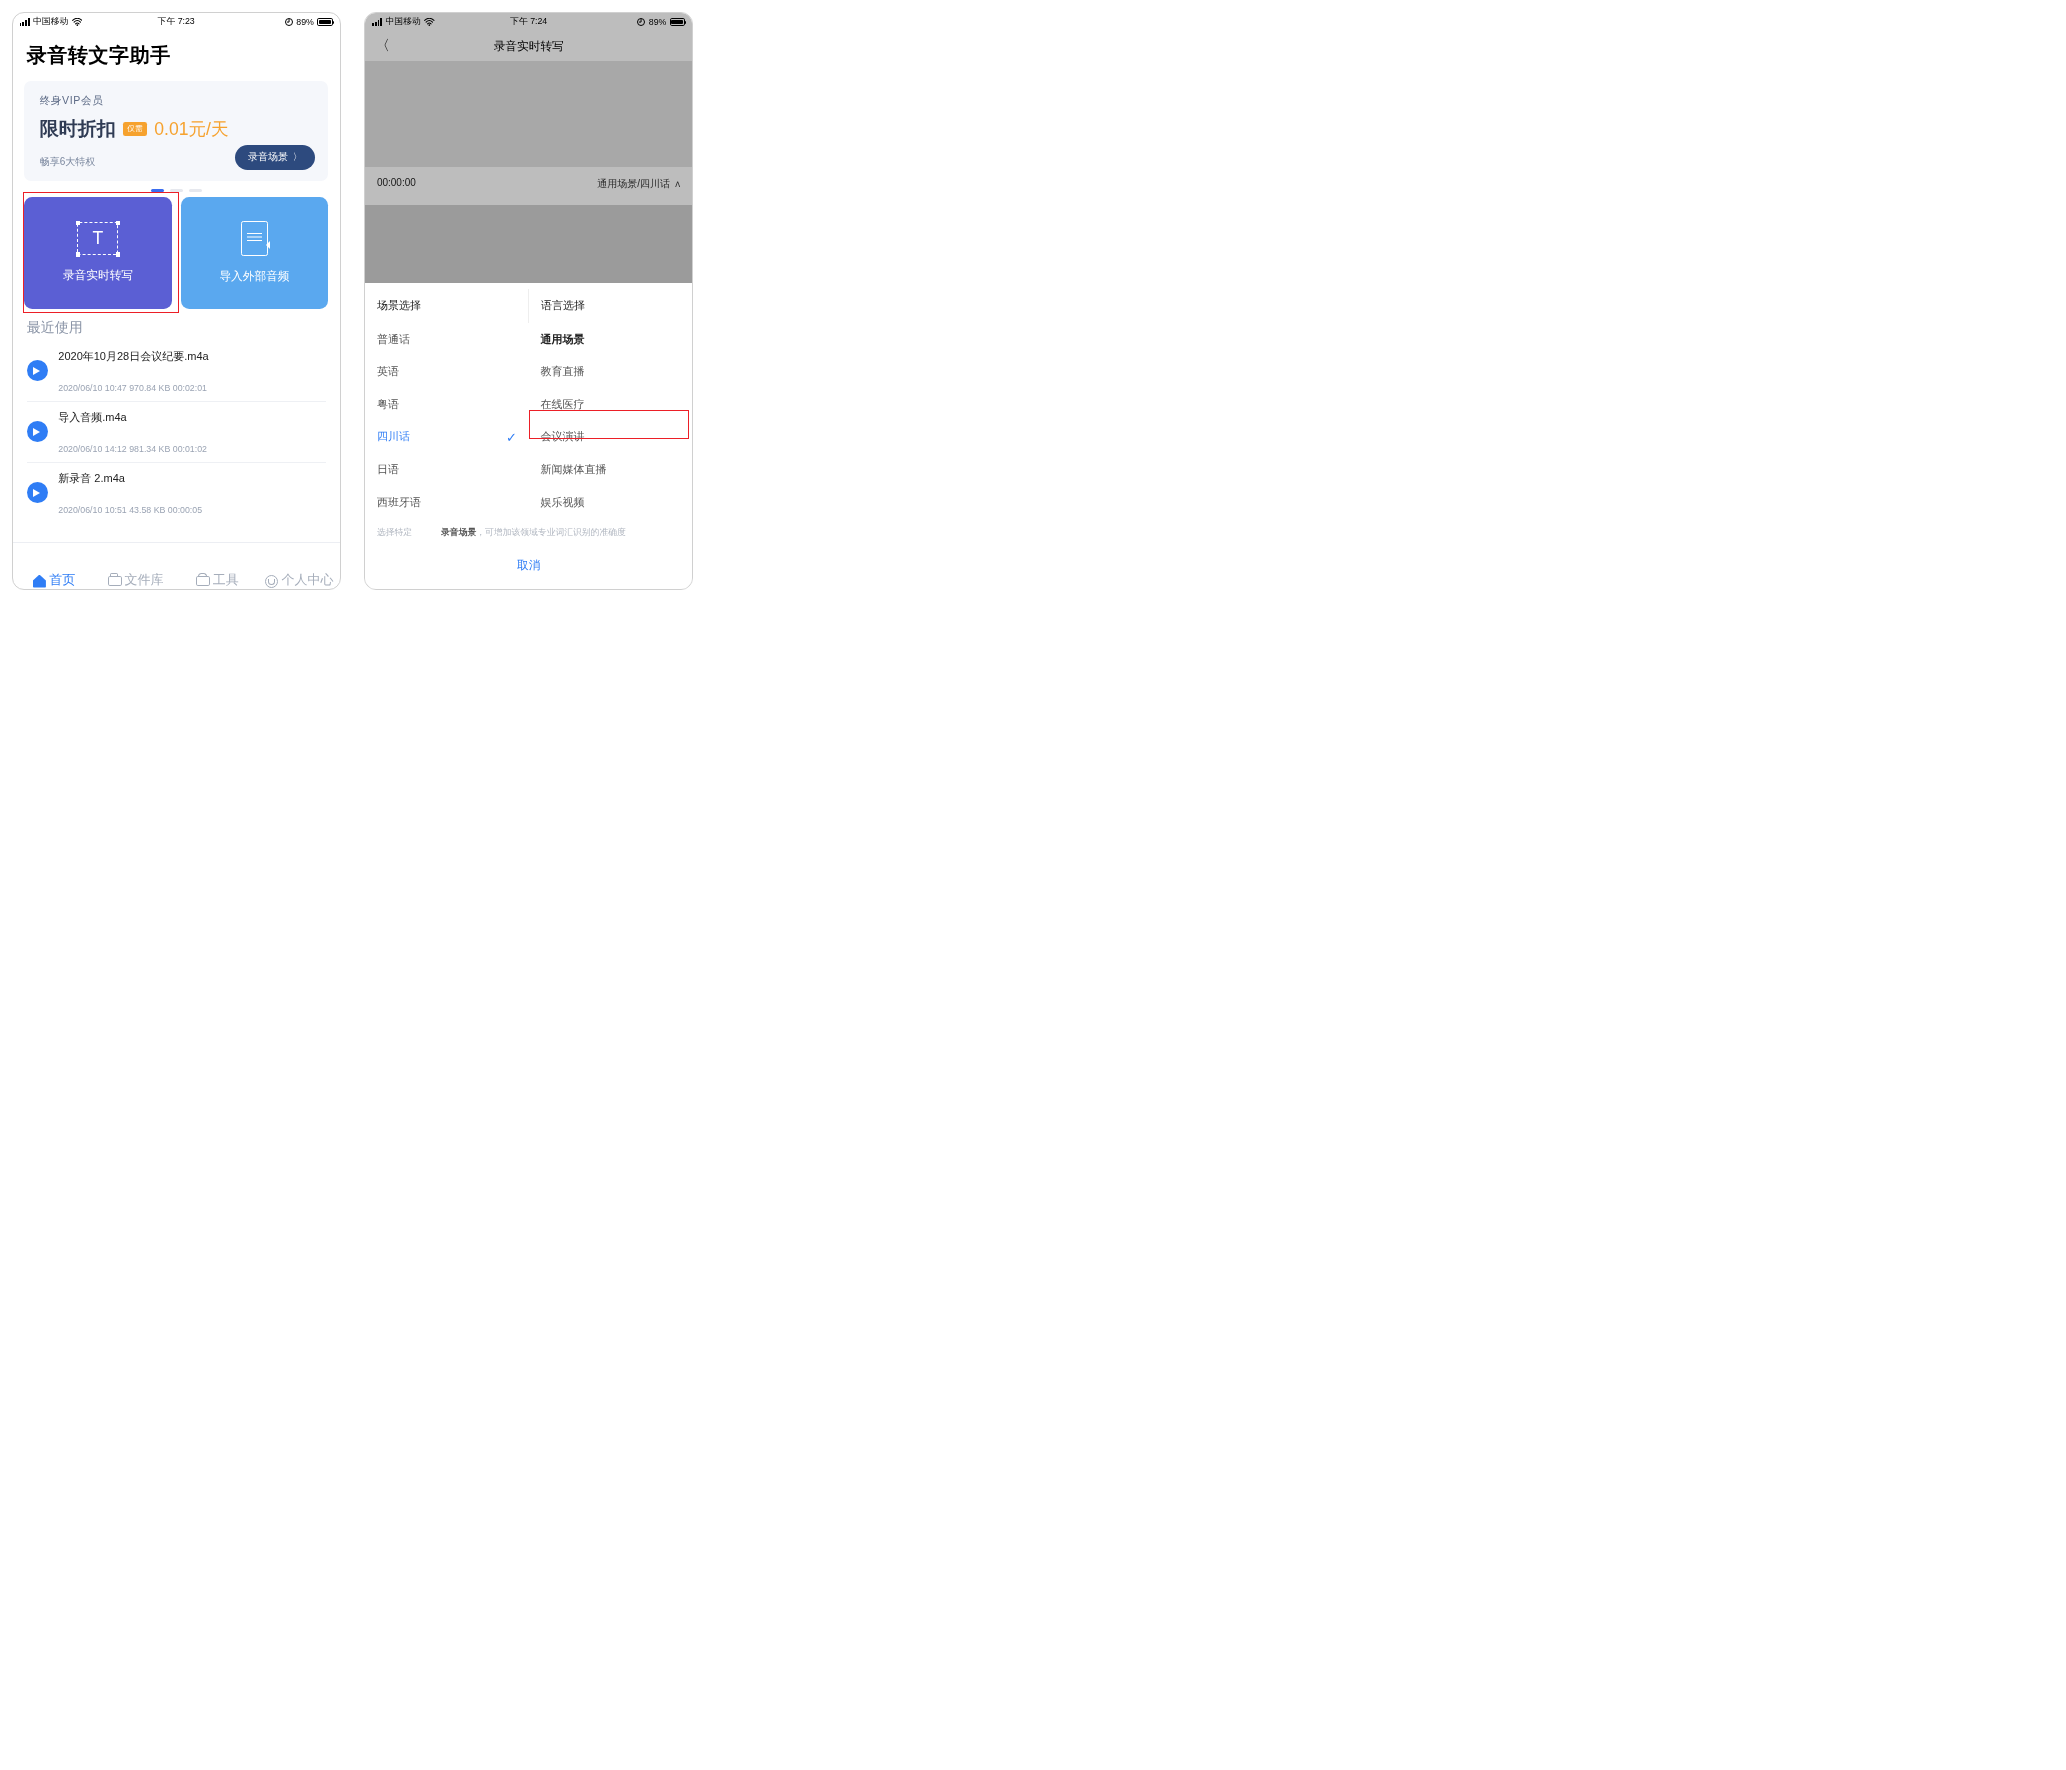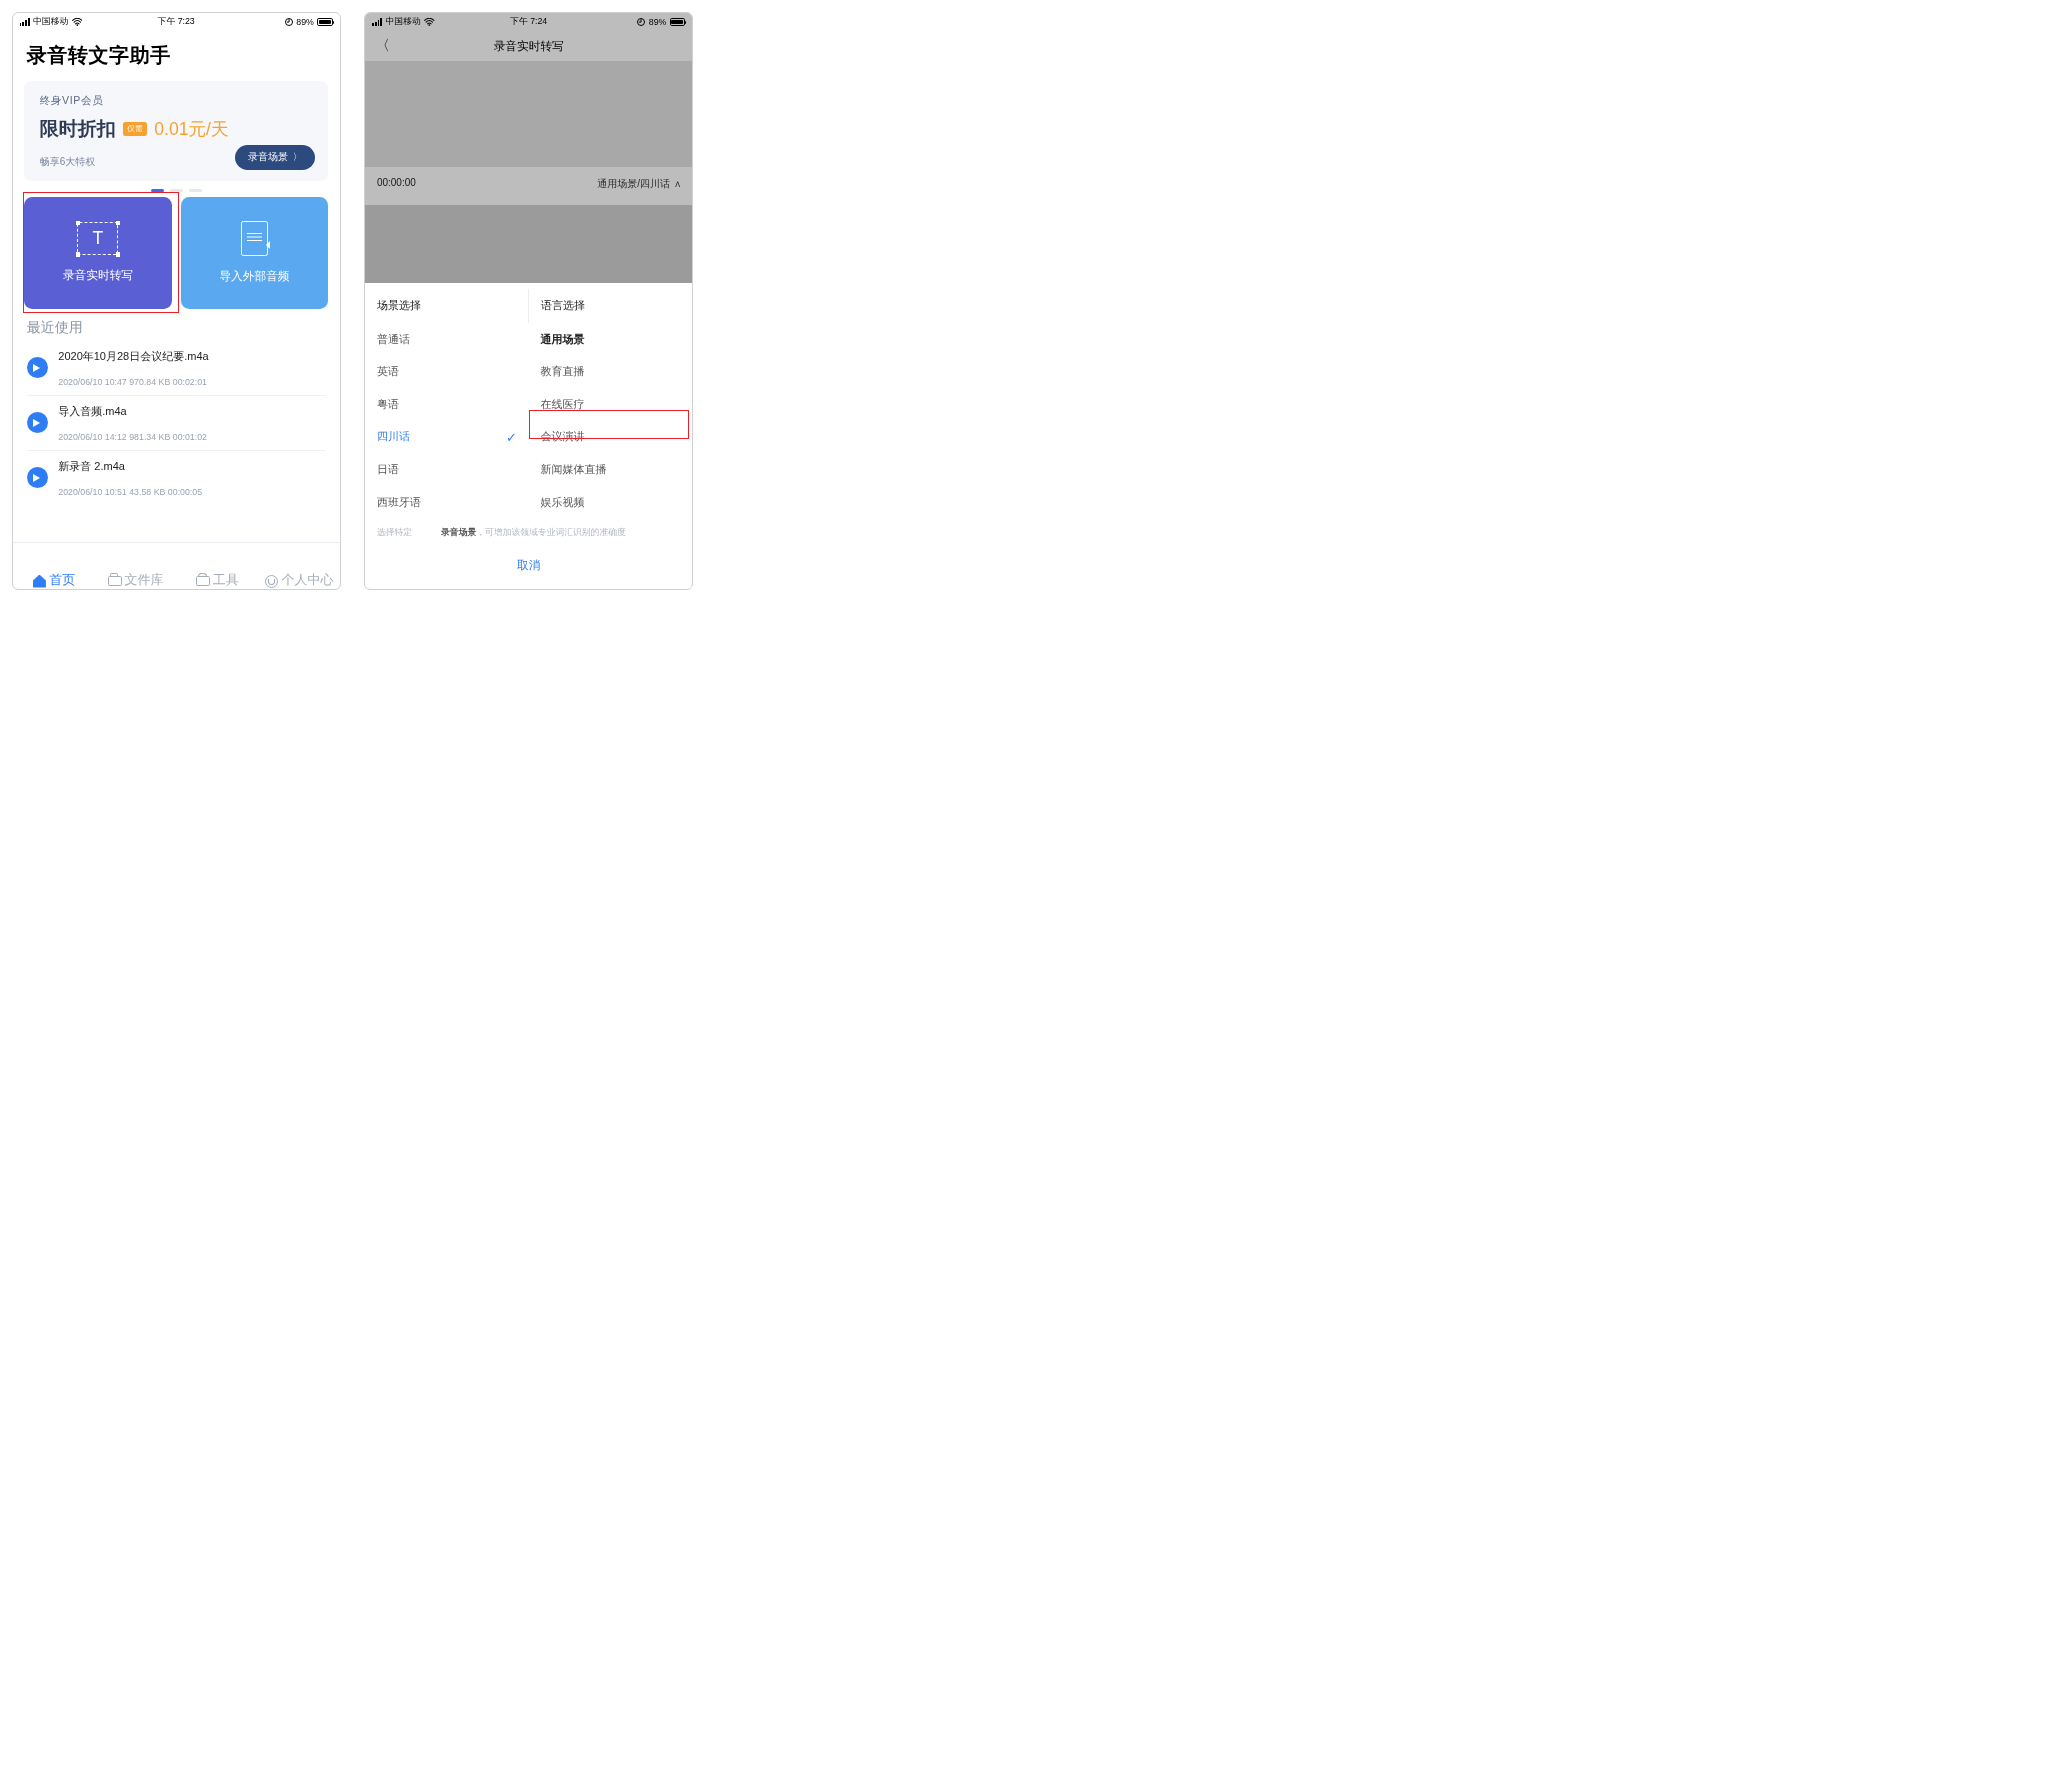--- a/index.html
+++ b/index.html
@@ -7,21 +7,21 @@
     font-family: -apple-system, "PingFang SC", "Helvetica Neue", sans-serif;
     background: #fff;
     display: flex;
     gap: 23.5px;
     padding: 11.7px;
   }
   .phone {
     width: 329px;
     height: 578px;
     border: 1.2px solid #d0d0d0;
-    border-radius: 6px;
+    border-radius: 12px;
     background: #fff;
     position: relative;
     overflow: hidden;
     display: flex;
     flex-direction: column;
   }
   
   .status-bar {
     height: 19px;
     display: flex;
@@ -93,21 +93,21 @@
   .doc-icon::before{content:"";position:absolute;left:4.7px;top:10.6px;right:4.7px;height:1.2px;background:#fff;box-shadow:0 3.5px 0 #fff,0 7px 0 #fff;}
   .doc-icon .arrow{position:absolute;right:-3.5px;bottom:5.9px;width:0;height:0;border:4.1px solid transparent;border-right-color:#fff;}
   .red-box1 { position:absolute; border:1.8px solid #ec1f27; pointer-events:none;
     left:10.6px; top:-4.7px; width:156px; height:121px; }
 
   .section-label { color:#8b95a7; font-size:14px; padding:10.6px 14px 3.5px; }
   .file-row { display:flex; align-items:center; gap:10.6px; padding:8.2px 14px; }
   .play-btn { width:21px; height:21px; border-radius:50%; background:#2f7df5; display:flex; align-items:center; justify-content:center;}
   .play-btn::before{content:"";width:0;height:0;border:4.7px solid transparent;border-left:7px solid #fff;margin-left:2.9px;}
   .file-name{ font-size:11px; color:#222; }
-  .file-meta{ color:#9aa3b3; font-size:8.8px; margin-top:13px; }
+  .file-meta{ color:#9aa3b3; font-size:8.8px; margin-top:19px; }
   .divider{ height:0.6px; background:#eef0f4; margin:0 14px; }
 
   .tabbar { margin-top:auto; height:47px; border-top:0.6px solid #eceef3; display:flex; }
   .tab { flex:1; display:flex; flex-direction:row; align-items:flex-end; justify-content:center; gap:2.3px; color:#a5adba; font-size:13px;}
   .tab.active{ color:#2f7df5; }
   .tab-icon{ width:15.3px; height:15.3px; display:flex; align-items:center; justify-content:center;}
   .home-ic{ width:13px; height:13px; background:#2f7df5; border-radius:2.3px 2.3px 1.2px 1.2px; clip-path:polygon(50% 0,100% 45%,100% 100%,0 100%,0 45%);}
   .folder-ic{ width:14px; height:10.6px; border:1.2px solid #a5adba; border-radius:1.8px; position:relative;}
   .folder-ic::before{content:"";position:absolute;top:-3.5px;left:1.2px;width:5.9px;height:2.9px;border:1.2px solid #a5adba;border-bottom:none;border-radius:1.8px 1.8px 0 0;}
   .tool-ic{ width:14px; height:10.6px; border:1.2px solid #a5adba; border-radius:1.8px;}

